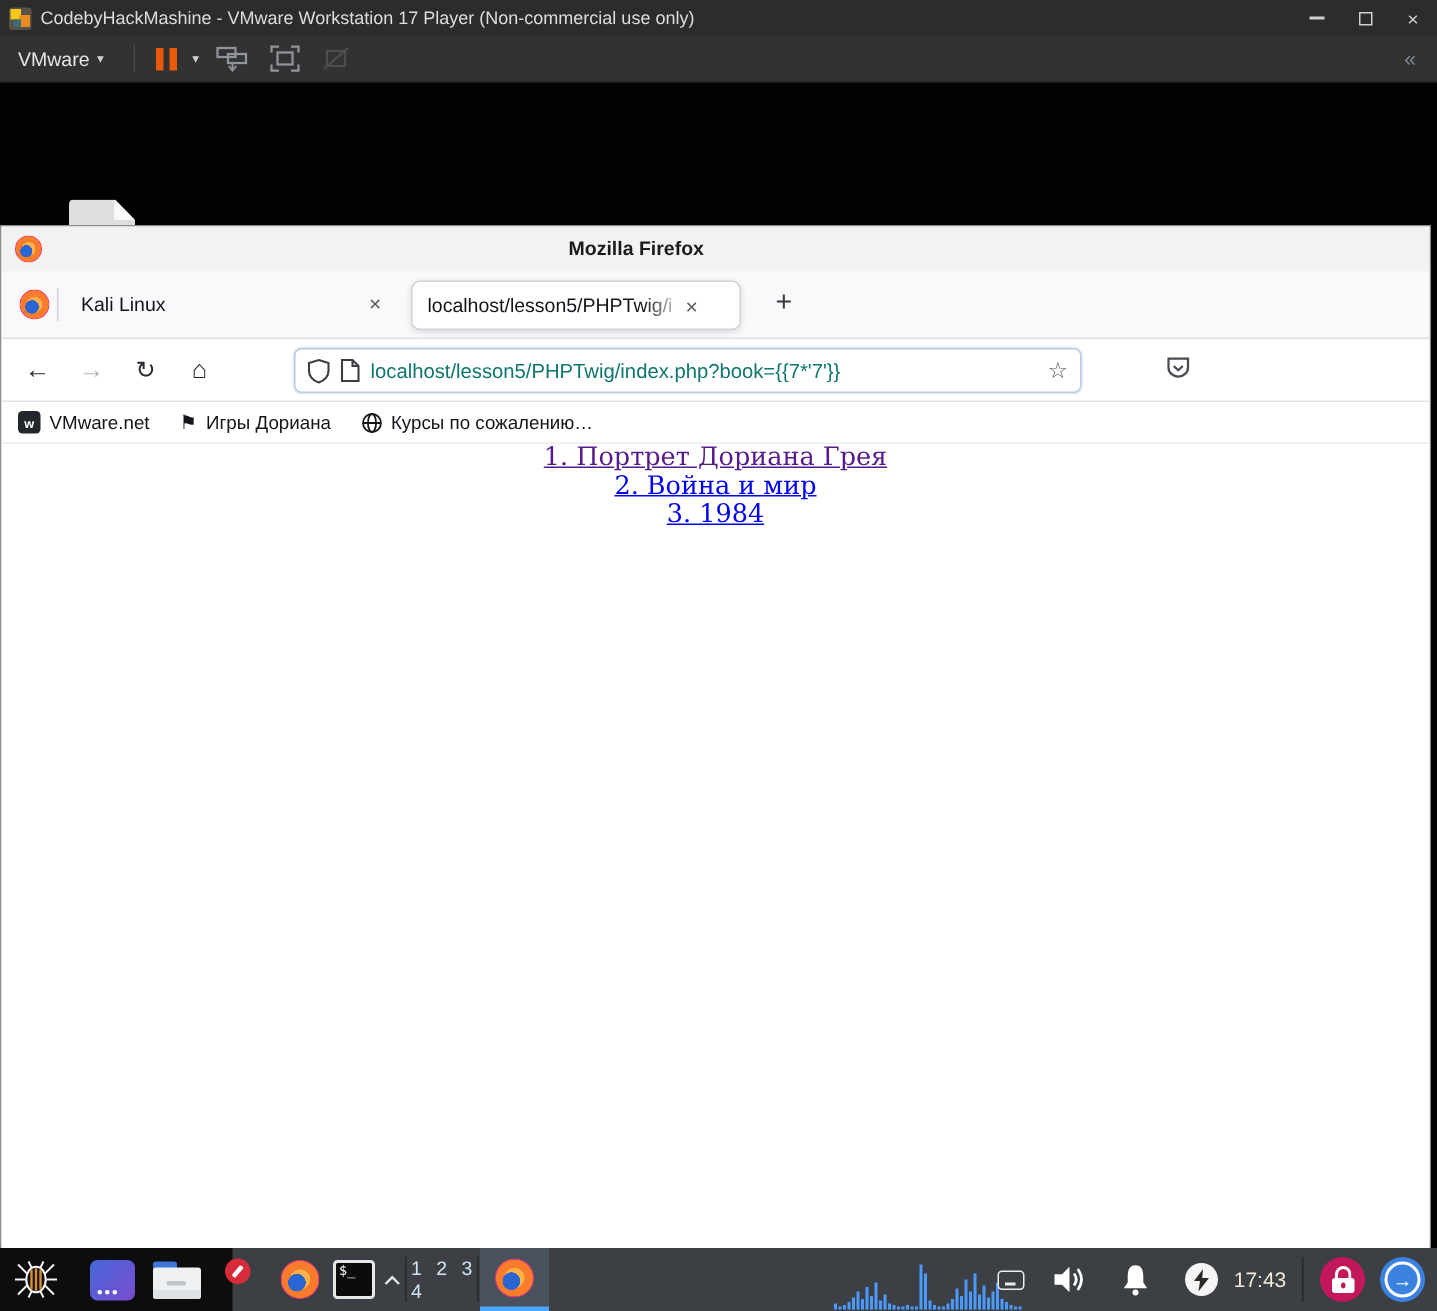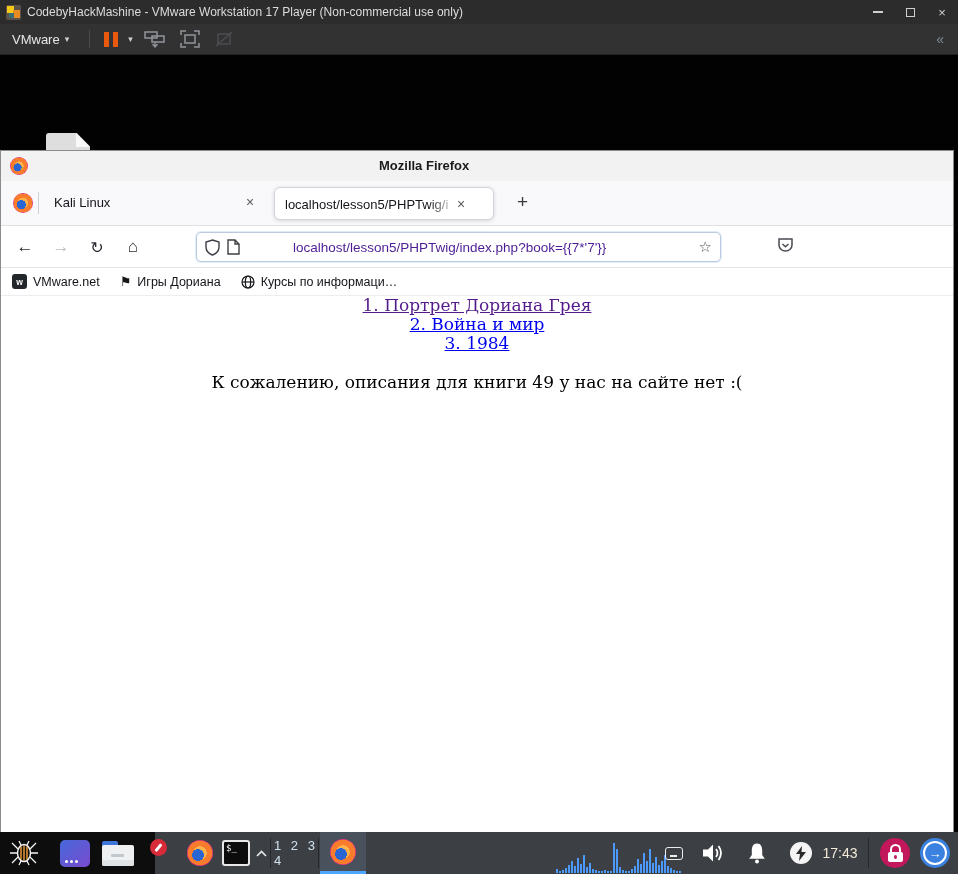--- a/index.html
+++ b/index.html
@@ -85,21 +85,21 @@
   .newtab-btn { position:absolute; left:516px; top:10px; font-size:19px; color:#3a3a3e; }
 
   .ff-navbar { position:relative; height:42px; background:#fff; border-bottom:1px solid #e4e3e8; }
   .nav-btn { position:absolute; top:8px; width:30px; height:26px; display:flex; align-items:center;
     justify-content:center; font-size:17px; color:#2b2a33; }
   .nav-btn.dim { color:#b9b8be; }
   #btn-back { left:9px; } #btn-fwd { left:45px; } #btn-reload { left:81px; font-size:16px; } #btn-home { left:117px; }
   .urlbar { position:absolute; left:195px; top:6px; width:525px; height:30px; background:#fff;
     border:1px solid #bccadd; border-radius:5px; box-shadow:0 0 0 1px rgba(96,150,220,.18);
     display:flex; align-items:center; padding:0 8px; gap:7px; }
-  .url-text { flex:1; font-size:13.5px; color:#4c1d95; white-space:nowrap; overflow:hidden;margin-left:46px; }
+  .url-text { flex:1; font-size:13.5px; color:#0f766e; white-space:nowrap; overflow:hidden; }
   .star { font-size:15px; color:#55545c; }
   .pocket-btn { position:absolute; left:775px; top:10px; }
 
   .ff-bmbar { position:relative; height:28px; background:#fff; border-bottom:1px solid #ededf0;
     display:flex; align-items:center; padding-left:11px; gap:20px; }
   .bm-item { display:flex; align-items:center; gap:6px; font-size:12.5px; color:#15141a; }
   .codeby-ic { width:15px; height:15px; background:#23262a; border-radius:3px; color:#fff;
     font-size:8.5px; font-weight:bold; display:flex; align-items:center; justify-content:center; }
   .flag-ic { font-size:13px; color:#17171b; }
 
@@ -297,29 +297,28 @@
         <span class="bm-item">
           <span>
             <svg width="14" height="14" viewBox="0 0 14 14">
                 <g fill="none" stroke="#17171b" stroke-width="1.2">
                   <circle cx="7" cy="7" r="6"></circle>
                   <ellipse cx="7" cy="7" rx="2.7" ry="6"></ellipse>
                   <path d="M1 7 H13"></path>
                 </g>
               </svg>
           </span>
-          <span>Курсы по информаци…</span>
+          <span>Курсы по сожалению…</span>
         </span>
       </div>
 
       <div class="ff-content">
         <div class="page-line"><a class="visited" href="#">1. Портрет Дориана Грея</a></div>
         <div class="page-line"><a class="unvisited" href="#">2. Война и мир</a></div>
         <div class="page-line"><a class="unvisited" href="#">3. 1984</a></div>
-        <div class="page-msg">К сожалению, описания для книги 49 у нас на сайте нет :(</div>
       </div>
     </div>
   </div>
 
   <div id="taskbar">
     <div class="dark-seg"></div>
 
     <span class="tb-item" style="left:0; width:48px;">
       <svg width="32" height="32" viewBox="0 0 32 32">
         <g stroke="#f5f5f5" stroke-width="1.3" fill="none">

